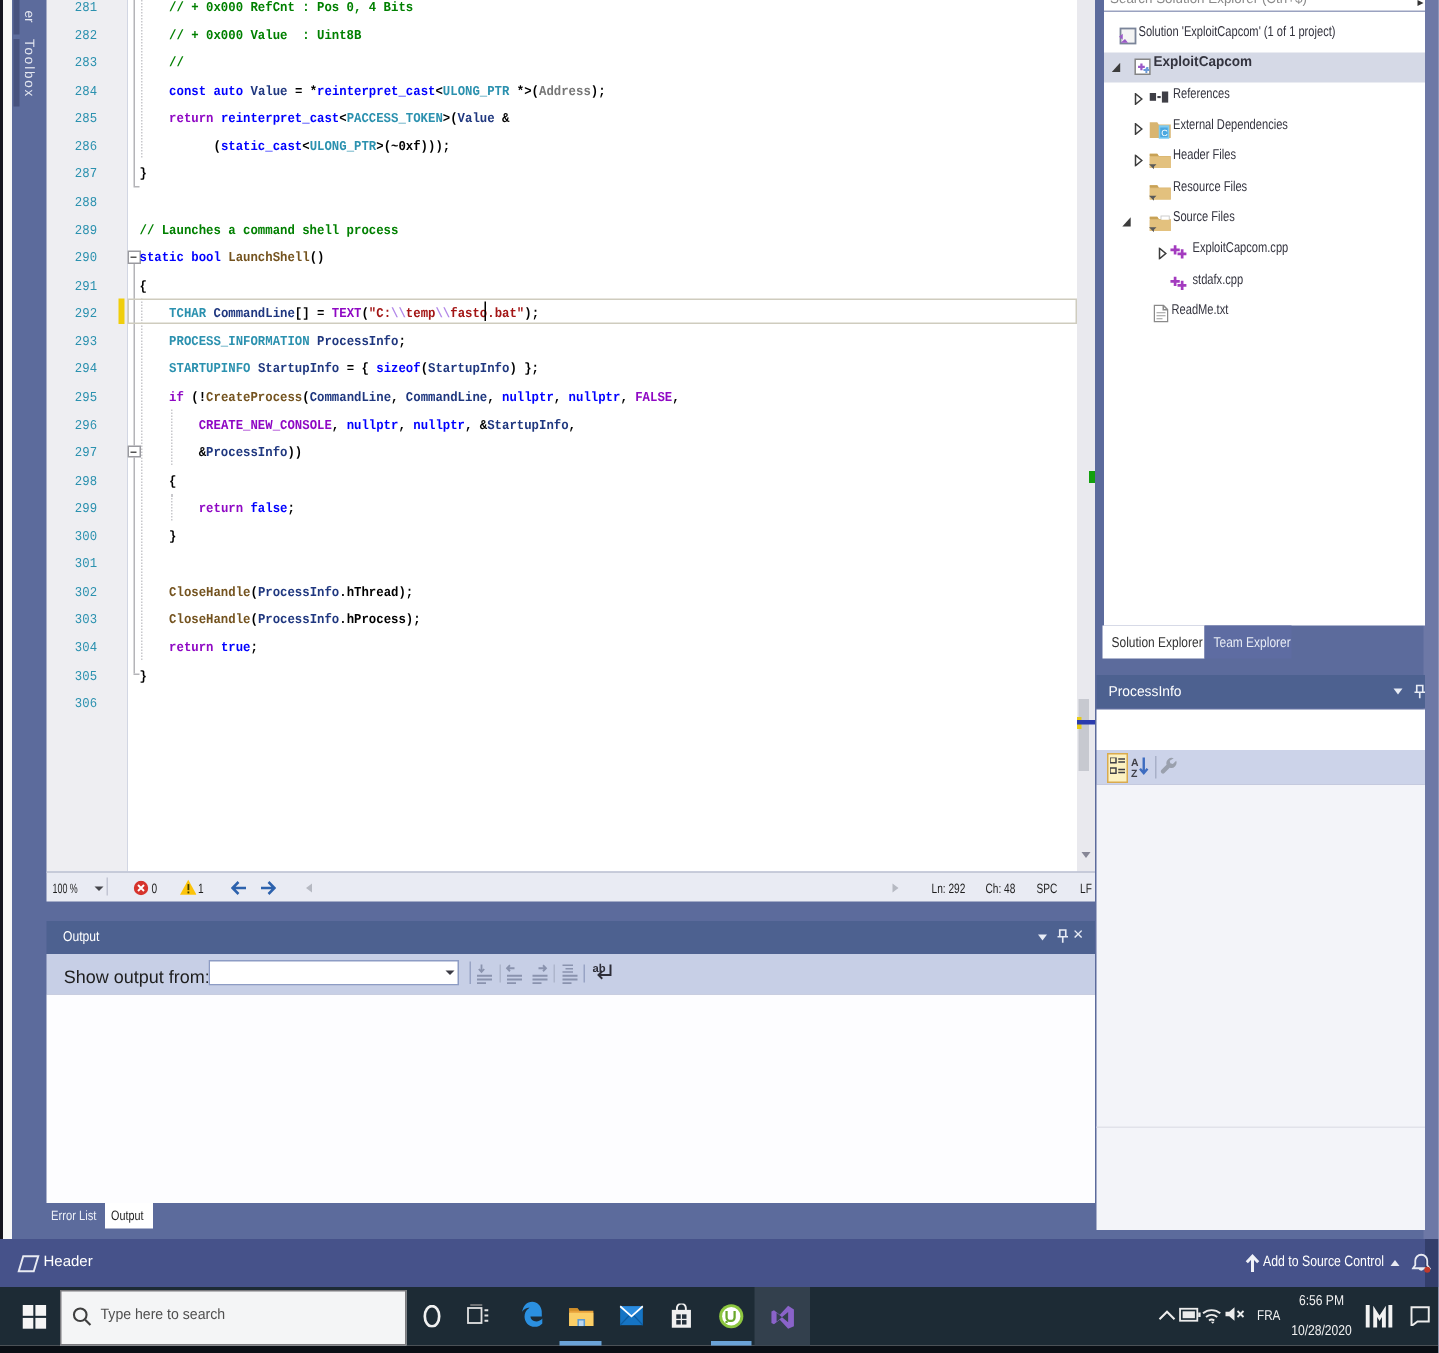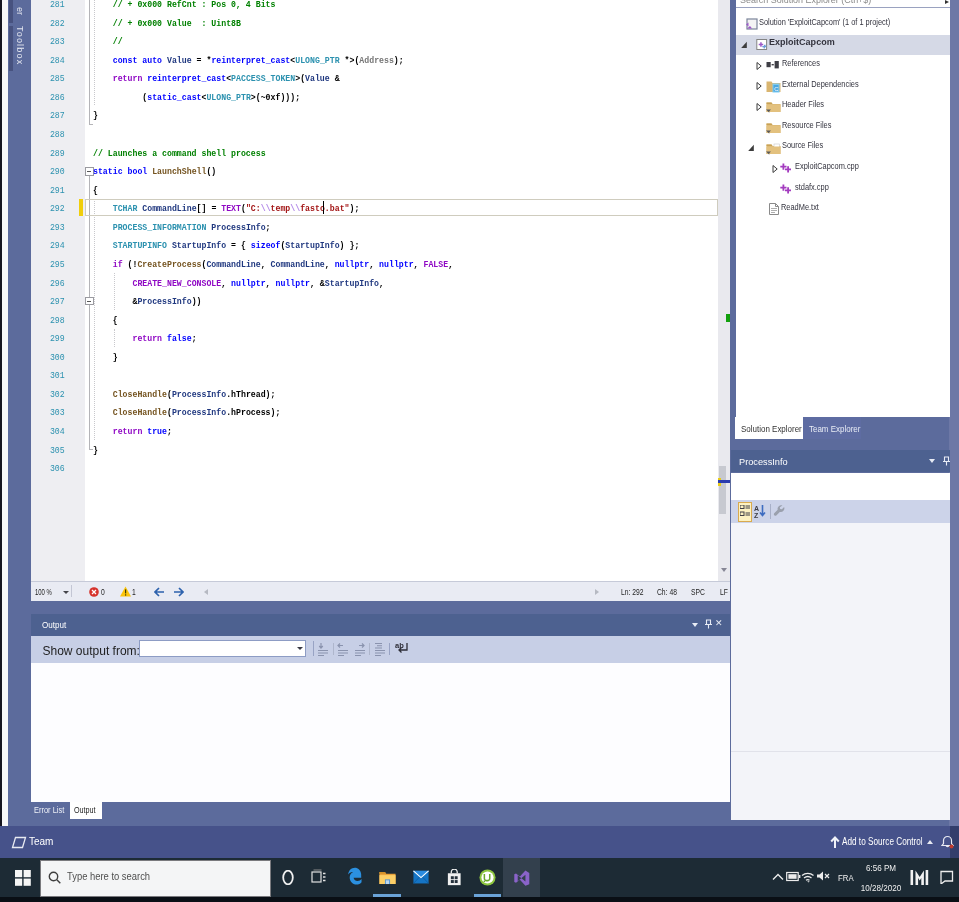--- a/index.html
+++ b/index.html
@@ -281,21 +281,21 @@
 <svg class="a" style="left:773px;top:504px" width="14" height="14">
 <path d="M9.5 1.5a3.6 3.6 0 0 0-4.8 4.3L1.2 9.3a1.5 1.5 0 0 0 2.1 2.1l3.5-3.5a3.6 3.6 0 0 0 4.3-4.8L8.9 5.3 7.2 4.9 6.8 3.2z" fill="#9aa0ad"></path>
   </svg>
 <div class="a" style="left:731px;top:523px;width:219px;height:296.5px;background:#f3f4f9"></div>
 <div class="a" style="left:731px;top:750.8px;width:219px;height:1.2px;background:#e1e2ea"></div>
 <div class="a" style="left:0;top:826px;width:959px;height:31.5px;background:#46528a"></div>
 <div class="a" style="left:950px;top:826px;width:9px;height:31.5px;background:#333e6b"></div>
 <svg class="a" style="left:11px;top:835.5px" width="17" height="13">
     <path d="M4.5 1.5h10l-3 10h-10z" fill="none" stroke="#e8eaf2" stroke-width="1.3"></path>
   </svg>
-<div class="a tx" style="left:29px;top:835.5px;color:#fff;font-size:10px">Team</div>
+<div class="a tx" style="left:29px;top:835.5px;color:#fff;font-size:10px">Header</div>
 <svg class="a" style="left:829px;top:834.5px" width="12" height="14">
     <path d="M6 13V3M2.2 6.5L6 2.5l3.8 4" stroke="#f0f2f8" stroke-width="2" fill="none"></path>
   </svg>
 <div class="a tx" style="left:842px;top:835.8px;color:#fff;font-size:10px;transform:scaleX(0.82)">Add to Source Control</div>
 <div class="a" style="left:926.5px;top:840px;width:0;height:0;border-left:3.5px solid transparent;border-right:3.5px solid transparent;border-bottom:4px solid #e8eaf2"></div>
 <svg class="a" style="left:941px;top:834.5px" width="13" height="14">
     <path d="M6.5 1.5a4 4 0 0 1 4 4v3l1.5 2h-11l1.5-2v-3a4 4 0 0 1 4-4zM5 10.5a1.6 1.6 0 0 0 3 0" fill="none" stroke="#e8eaf2" stroke-width="1.2"></path>
     <circle cx="10.5" cy="11.5" r="2" fill="#c0392b"></circle>
   </svg>
 <div class="a" style="left:0;top:857.5px;width:959px;height:39.5px;background:#1d2b35"></div>

